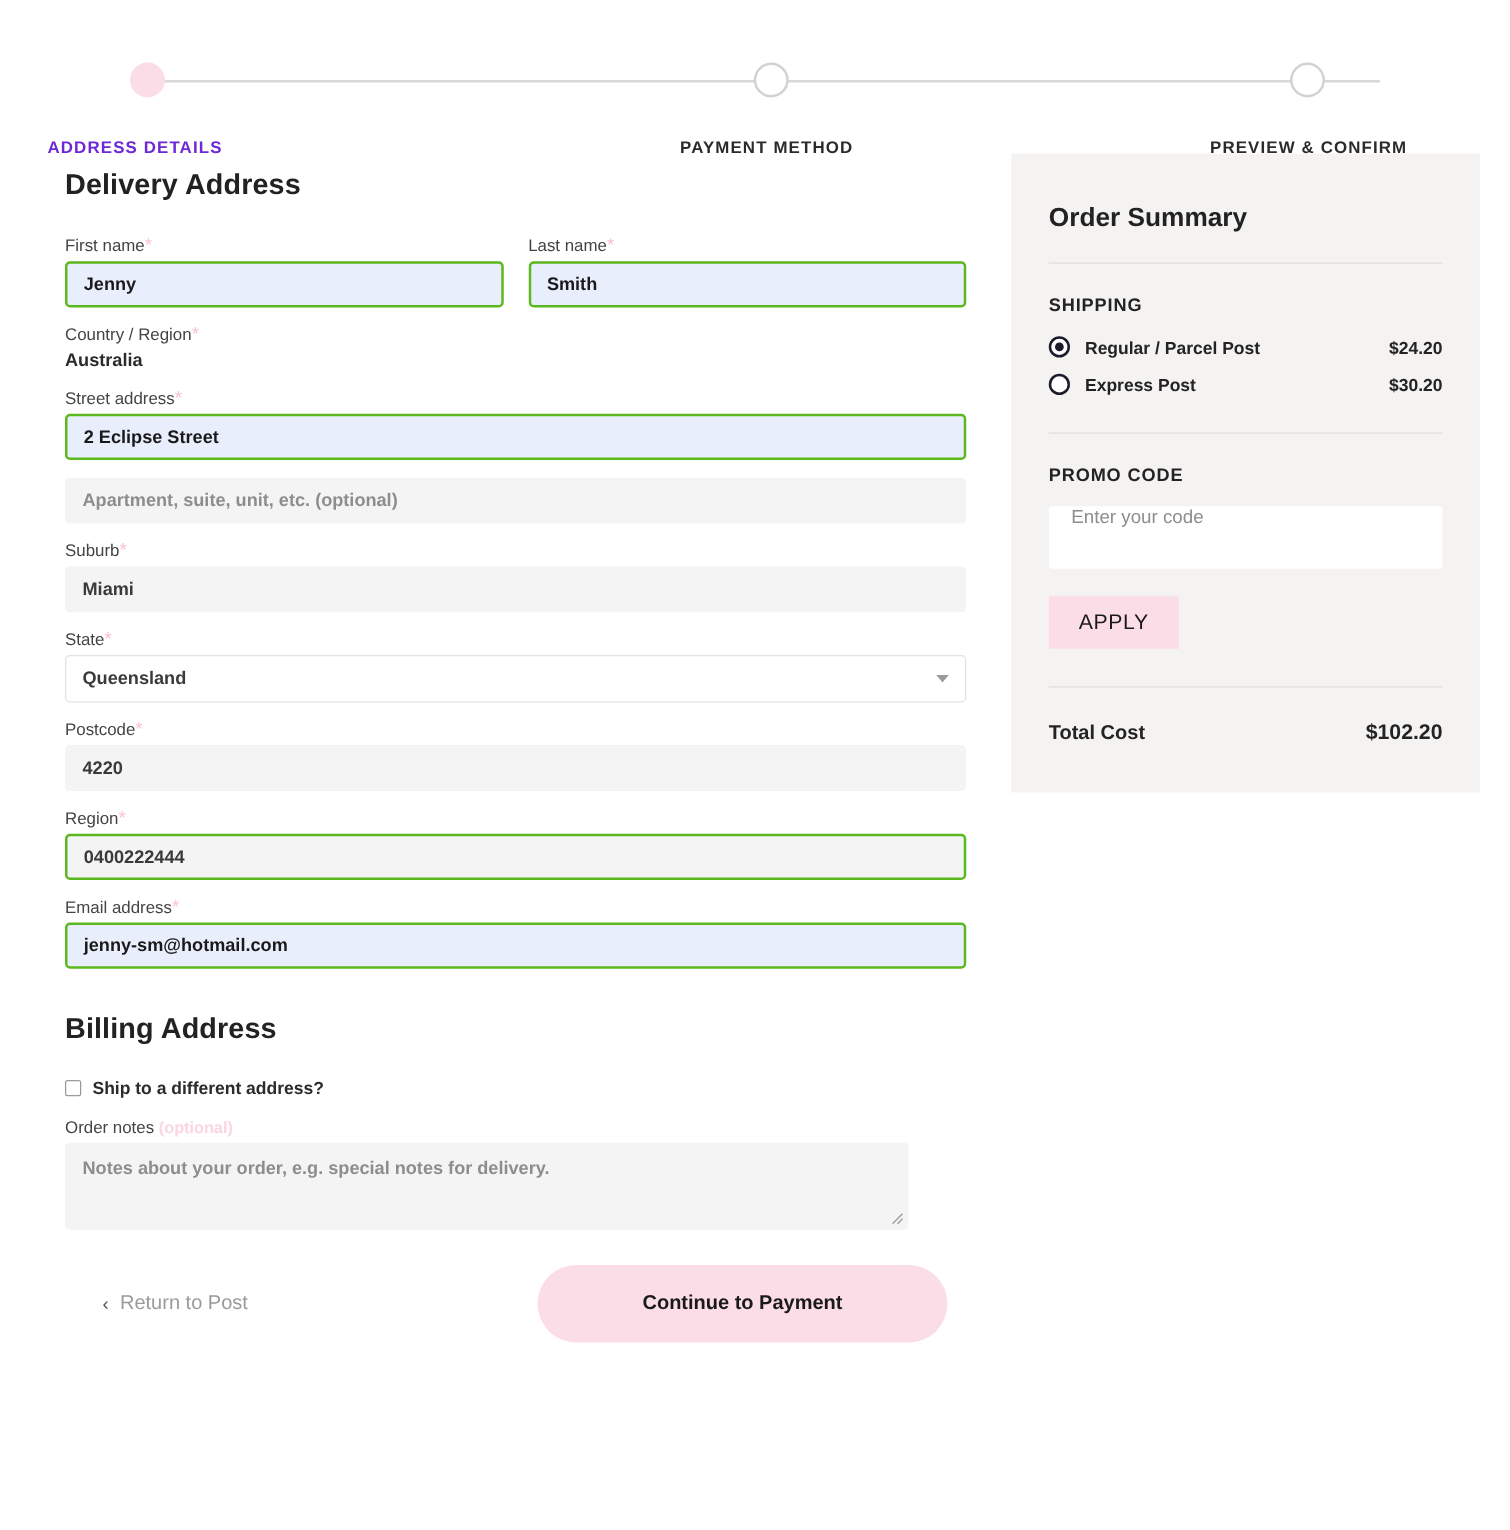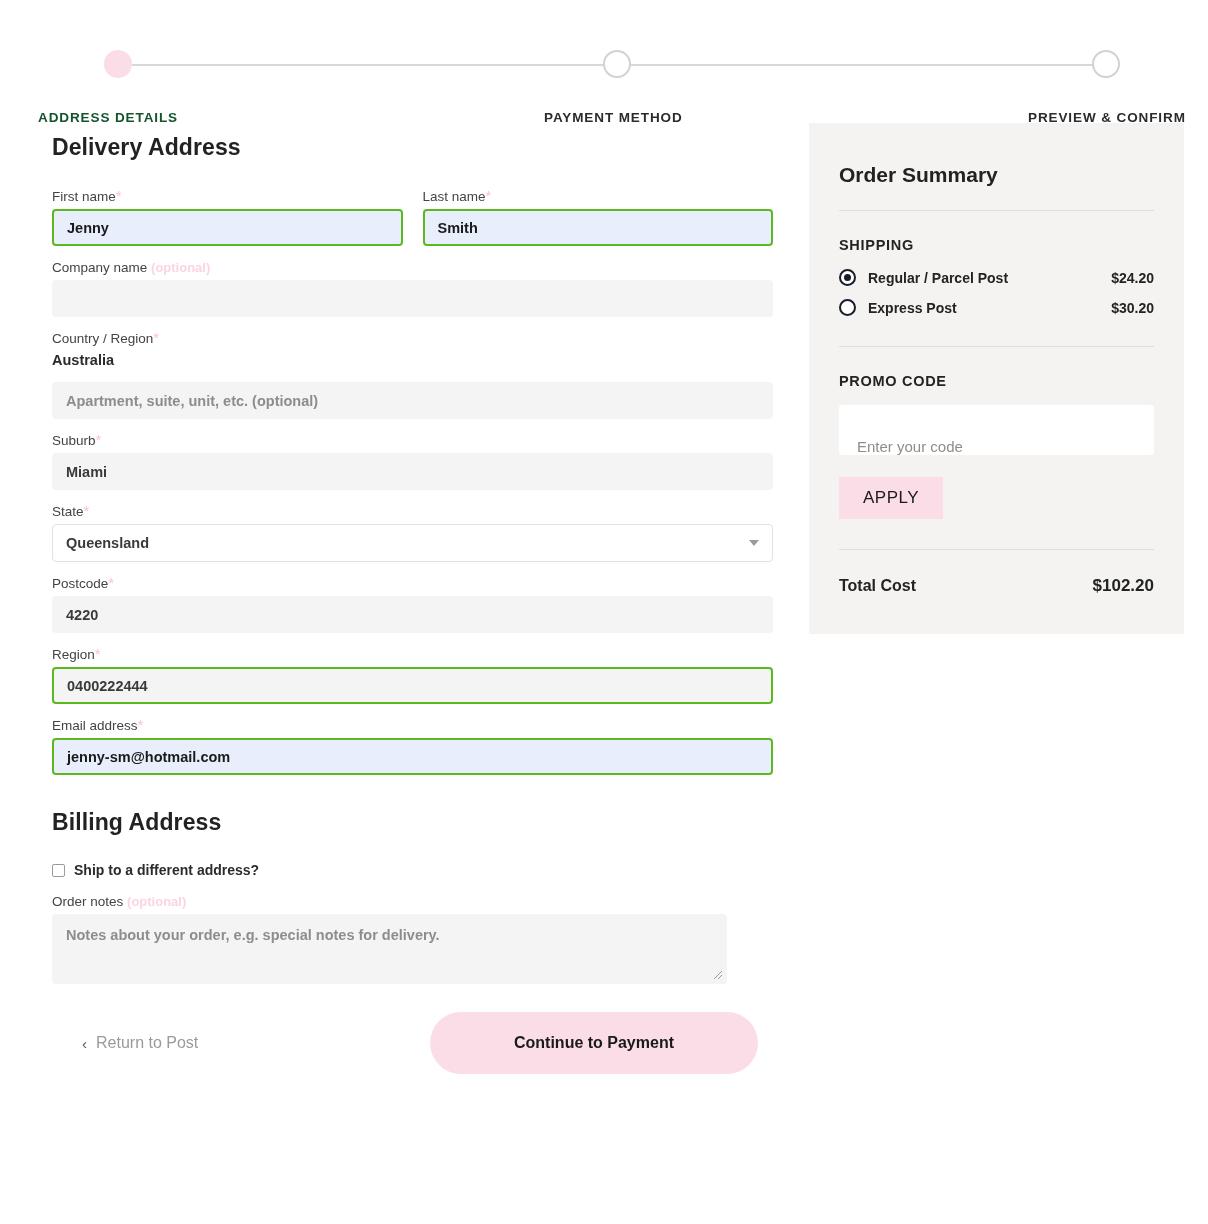--- a/index.html
+++ b/index.html
@@ -49,27 +49,27 @@
   }
   .step-label {
     margin-top: 16px;
     font-size: 13.5px;
     font-weight: bold;
     letter-spacing: 0.9px;
     color: #2b2b2b;
     white-space: nowrap;
   }
   .step.active .step-label {
-    color: #14532d;
+    color: #6d28d9;
   }
   #step-0 { left: 104px; }
   #step-0 .step-label { position: absolute; top: 44px; left: -66px; }
   #step-1 { left: 603px; }
   #step-1 .step-label { position: absolute; top: 44px; left: -59px; }
-  #step-2 { left: 1092px; }
+  #step-2 { left: 1032px; }
   #step-2 .step-label { position: absolute; top: 44px; left: -64px; }
 
   
   .page {
     display: flex;
     align-items: flex-start;
     padding: 0 40px 0 52px;
     gap: 36px;
   }
   .col-left { width: 721px; flex: none; }
@@ -288,21 +288,21 @@
   .promo-input {
     width: 100%;
     height: 50px;
     background: #ffffff;
     border: none;
     border-radius: 3px;
     padding: 0 18px;
     font-size: 15px;
     color: #8d8d8d;
     display: flex;
-    align-items: flex-end;
+    align-items: flex-start;
     margin-bottom: 22px;
     font-family: "Liberation Sans", sans-serif;
   }
   .apply-btn {
     background: #fbdde8;
     color: #1a1a1a;
     border: none;
     width: 104px;
     height: 42px;
     font-size: 17px;
@@ -350,30 +350,30 @@
       <div class="field">
         <label class="field-label"><span>First name</span><span class="req">*</span></label>
         <div class="input valid">Jenny</div>
       </div>
       <div class="field">
         <label class="field-label"><span>Last name</span><span class="req">*</span></label>
         <div class="input valid">Smith</div>
       </div>
     </div>
 
-    <div class="field field-narrow">
-      <label class="field-label"><span>Company name</span> <span class="optional">(optional)</span></label>
-      <div class="input empty"></div>
-    </div>
 
     <div class="field field-narrow">
       <label class="field-label"><span>Country / Region</span><span class="req">*</span></label>
       <div class="static-value">Australia</div>
     </div>
 
+    <div class="field field-narrow" style="margin-top:12px;">
+      <label class="field-label"><span>Street address</span><span class="req">*</span></label>
+      <div class="input valid">2 Eclipse Street</div>
+    </div>
 
     <div class="field field-narrow">
       <div class="input placeholder">Apartment, suite, unit, etc. (optional)</div>
     </div>
 
     <div class="field field-narrow">
       <label class="field-label"><span>Suburb</span><span class="req">*</span></label>
       <div class="input">Miami</div>
     </div>
 

